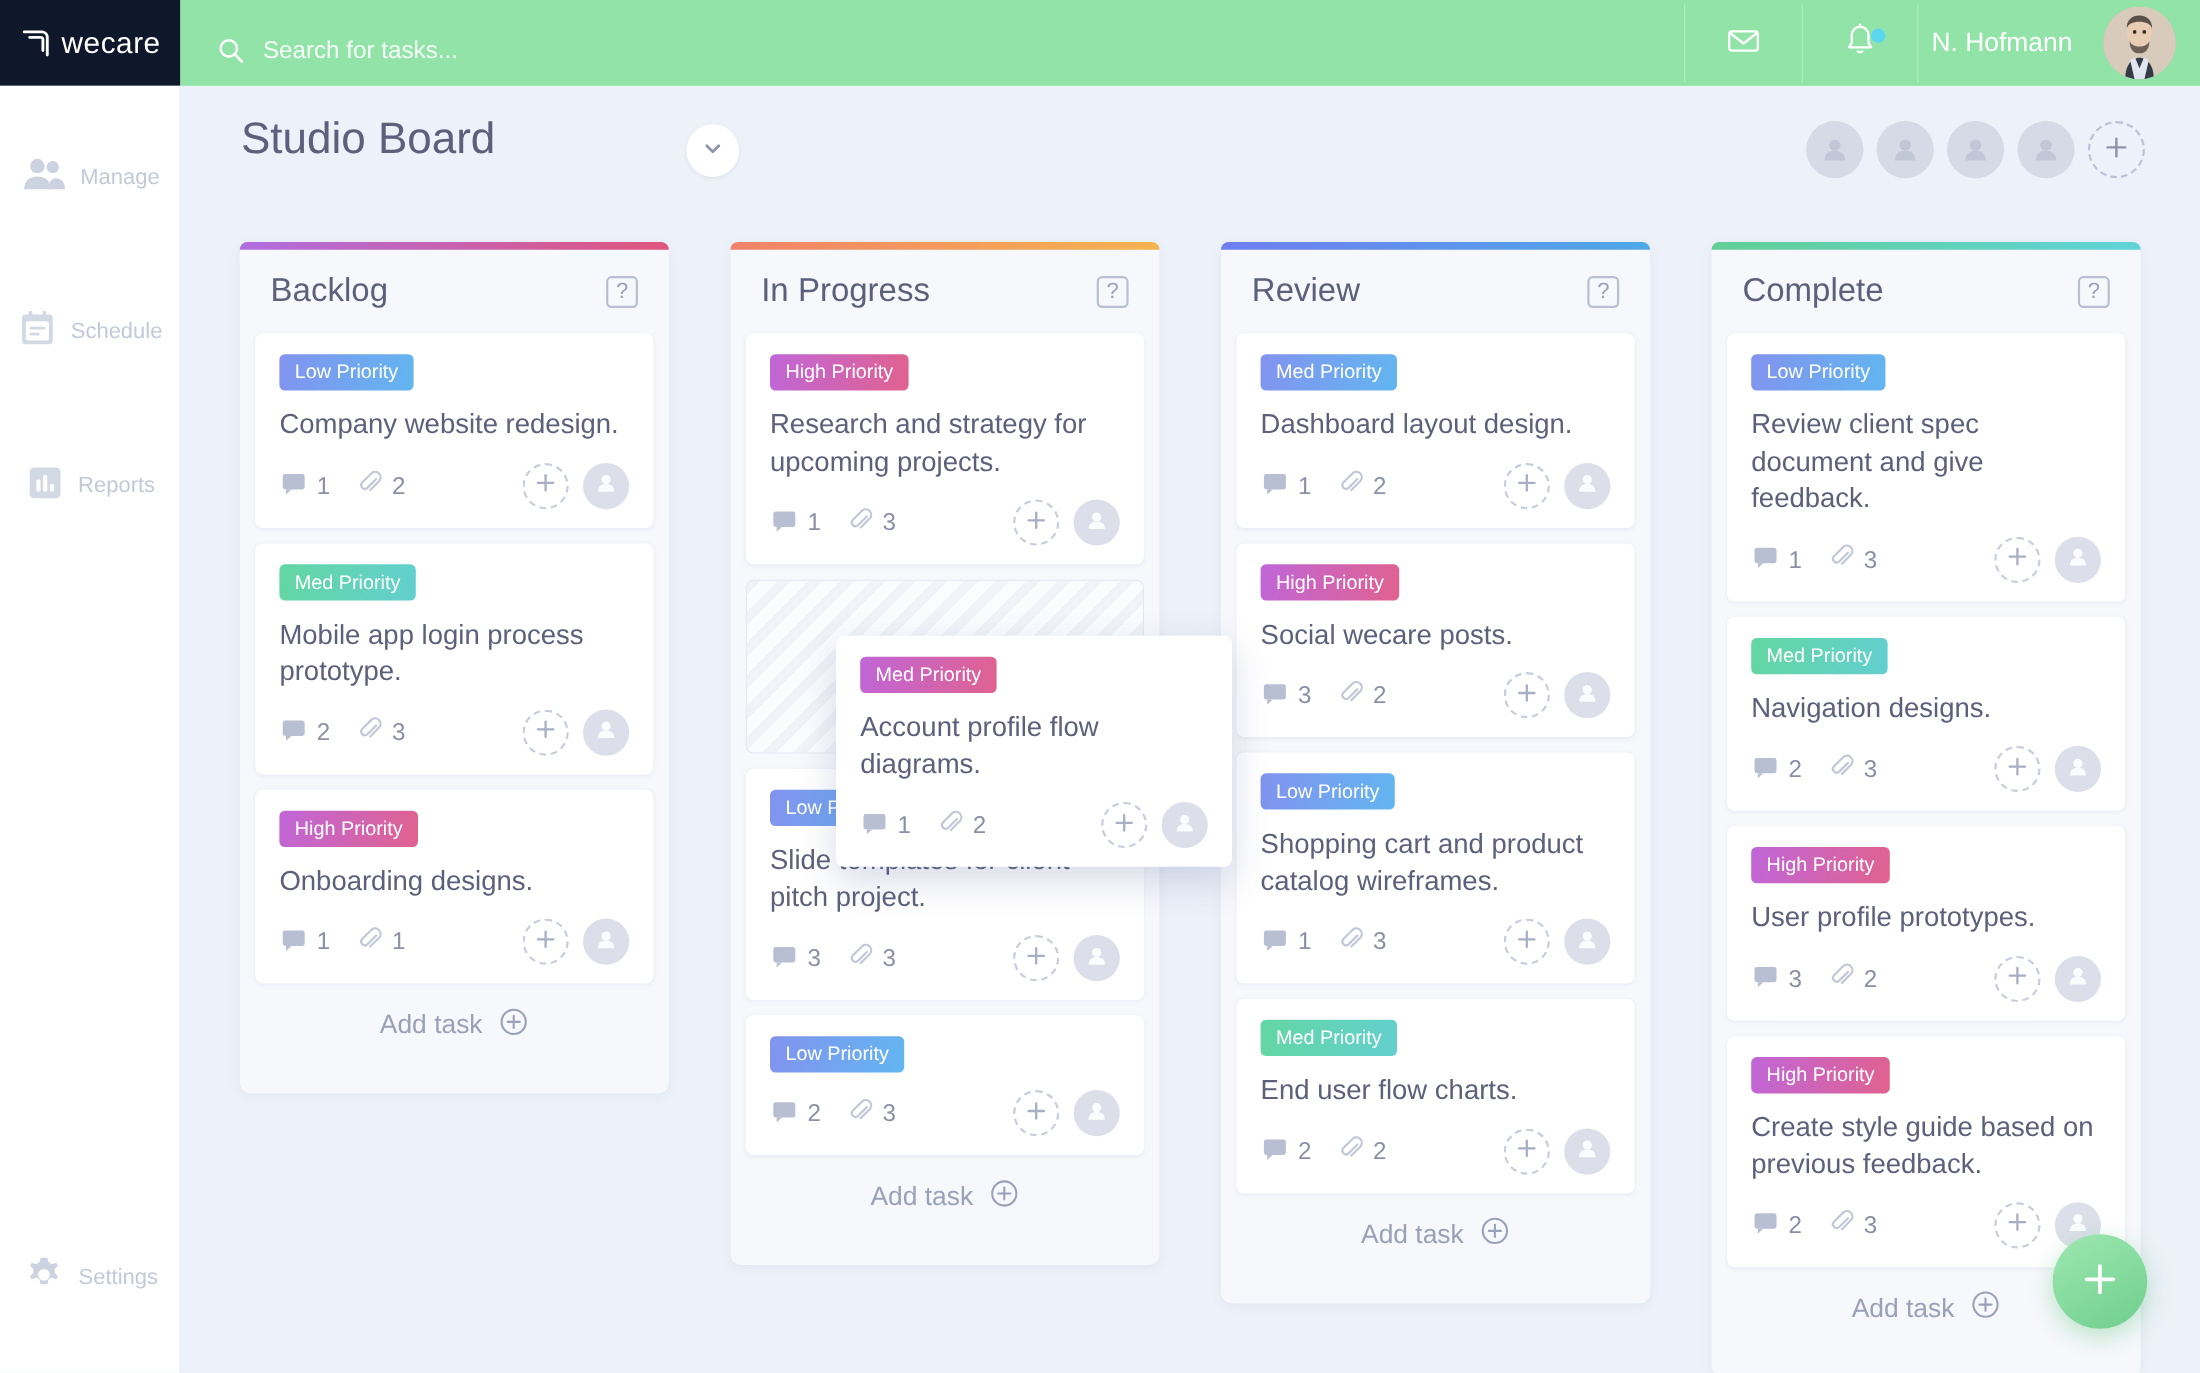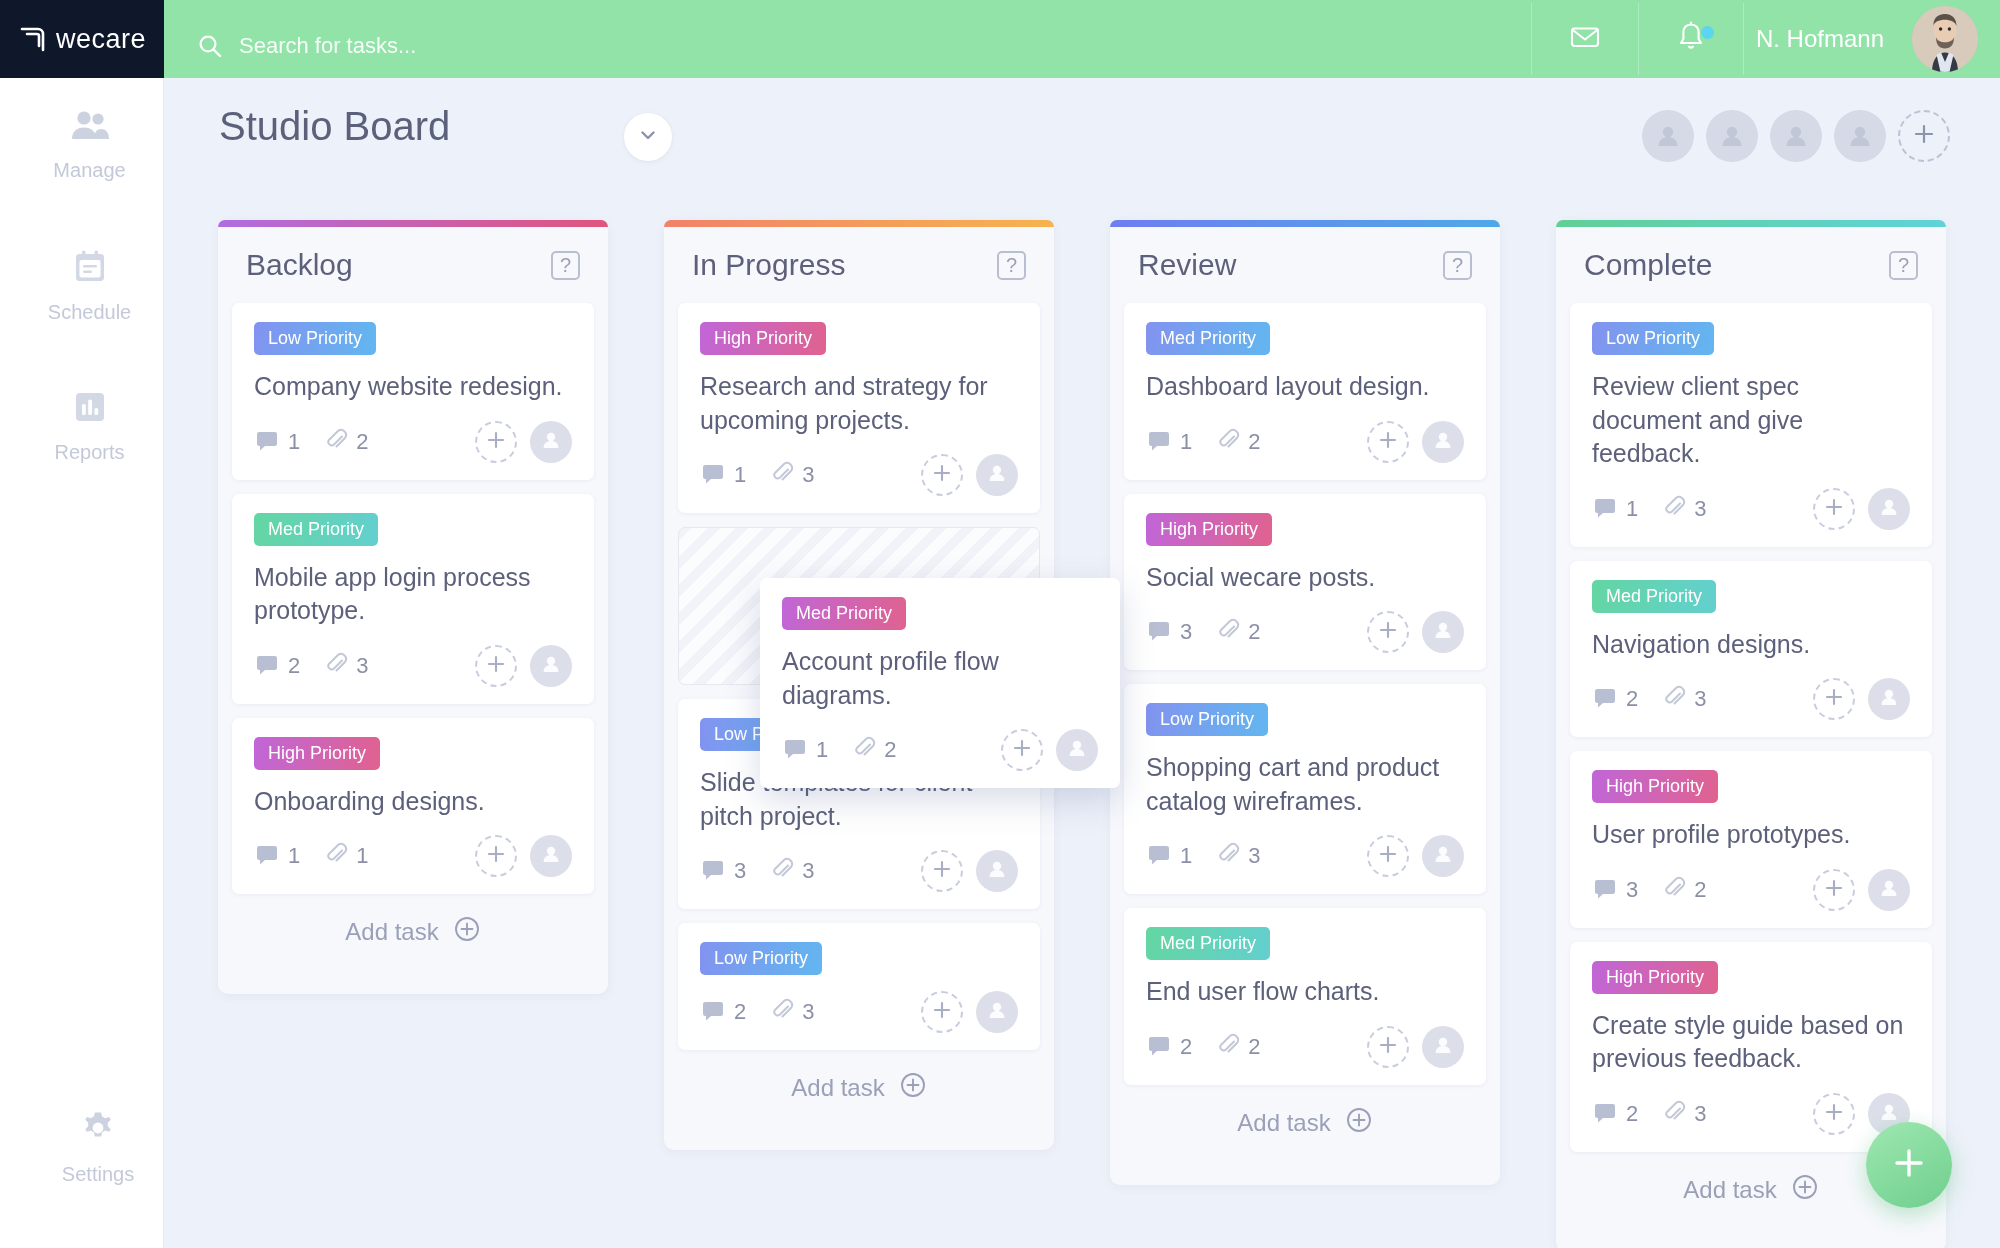--- a/index.html
+++ b/index.html
@@ -42,22 +42,22 @@
     width:66px; height:66px; border-radius:50%; overflow:hidden; flex:none;
     margin-right:22px; background:#cdbfae; position:relative;
   }
 
   
   #sidebar {
     position:absolute; left:0; top:78px; width:164px; height:1170px;
     background:#fff; border-right:1px solid #e6eaf2;
   }
   .nav-item {
-    height:106px; display:flex; flex-direction:column; align-items:center;
-    justify-content:flex-start; gap:11px; position:relative; cursor:pointer;margin-left:16px;
+    height:106px; display:flex; flex-direction:row; align-items:center;
+    justify-content:center; gap:11px; position:relative; cursor:pointer;
   }
   .nav-item .nav-label { font-size:20px; color:#c3c9d9; }
   .nav-item.active .nav-label { color:#5a5f73; font-weight:700; }
   .nav-item.active::before {
     content:""; position:absolute; left:0; top:0; width:4px; height:100%;
     background:#c9d6f5;
   }
   #nav-manage { margin-top:30px; }
   #nav-boards { margin-top:34px; }
   #nav-schedule { margin-top:34px; }

